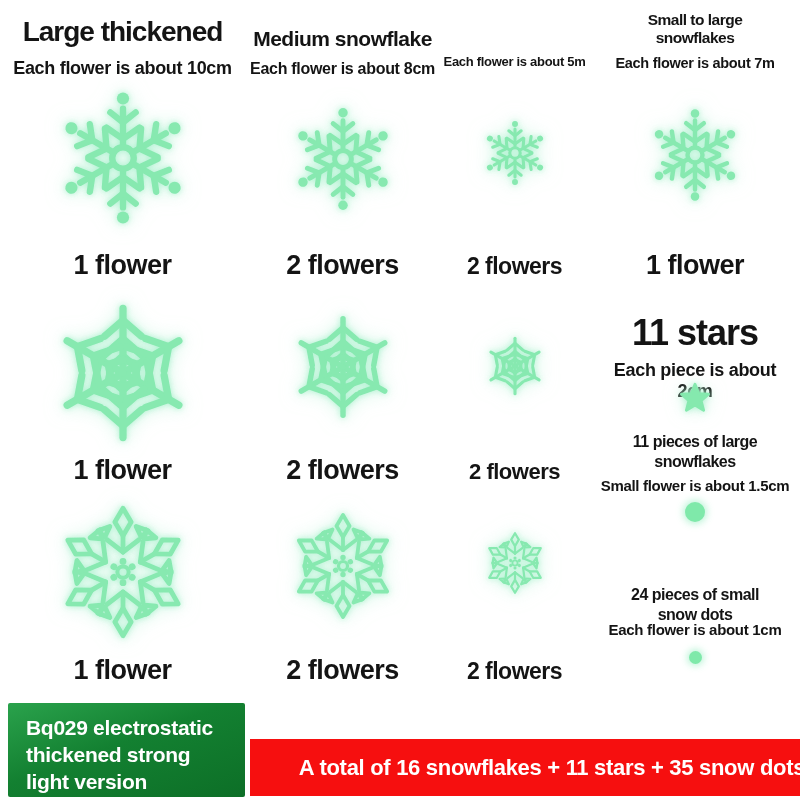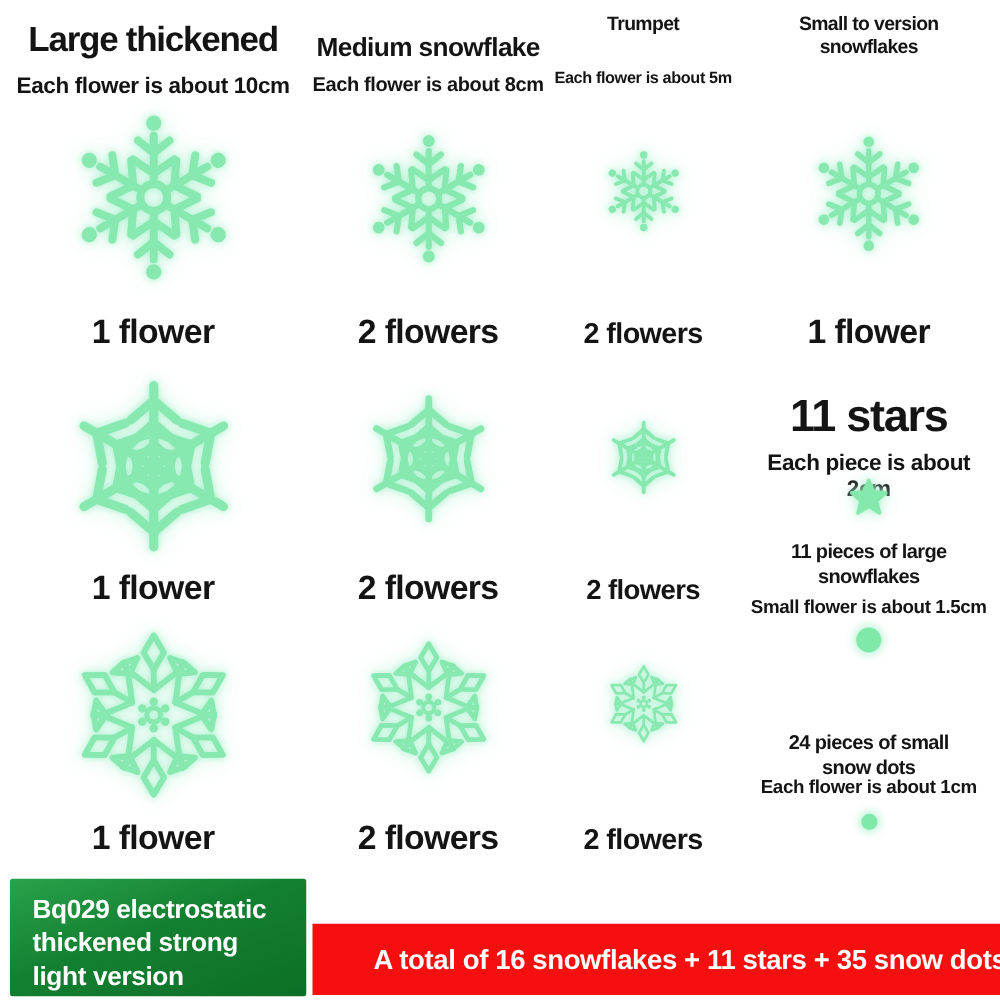--- a/index.html
+++ b/index.html
@@ -82,28 +82,28 @@
     </defs>
   </svg>
 
   <div class="ttl" style="left:10px;top:16px;width:225px;font-size:28px;letter-spacing:-1px;">Large thickened</div>
   <div class="sub" style="left:10px;top:58px;width:225px;font-size:18px;">Each flower is about 10cm</div>
 
   <div class="ttl" style="left:250px;top:27px;width:185px;font-size:21px;">Medium snowflake</div>
   <div class="sub" style="left:250px;top:60px;width:185px;font-size:16px;">Each flower is about 8cm</div>
 
   <div class="ttl" style="left:432px;top:11px;width:165px;font-size:15.5px;">
-    <div>Trumpet</div>
   </div>
   <div class="sub" style="left:432px;top:54px;width:165px;font-size:13px;">Each flower is about 5m</div>
 
   <div class="ttl" style="left:595px;top:11px;width:200px;font-size:15.5px;">
-    <div>Small to version</div>
+    <div>Small to large</div>
     <div>snowflakes</div>
   </div>
+  <div class="sub" style="left:595px;top:55px;width:200px;font-size:14.5px;">Each flower is about 7m</div>
 
   <div class="cell" style="left:10px;top:82px;width:225px;">
     <svg class="flake" width="152" height="152">
         <use href="#flakeA"></use>
       </svg>
   </div>
   <div class="cell" style="left:250px;top:100px;width:185px;">
     <svg class="flake" width="118" height="118">
         <use href="#flakeA"></use>
       </svg>

